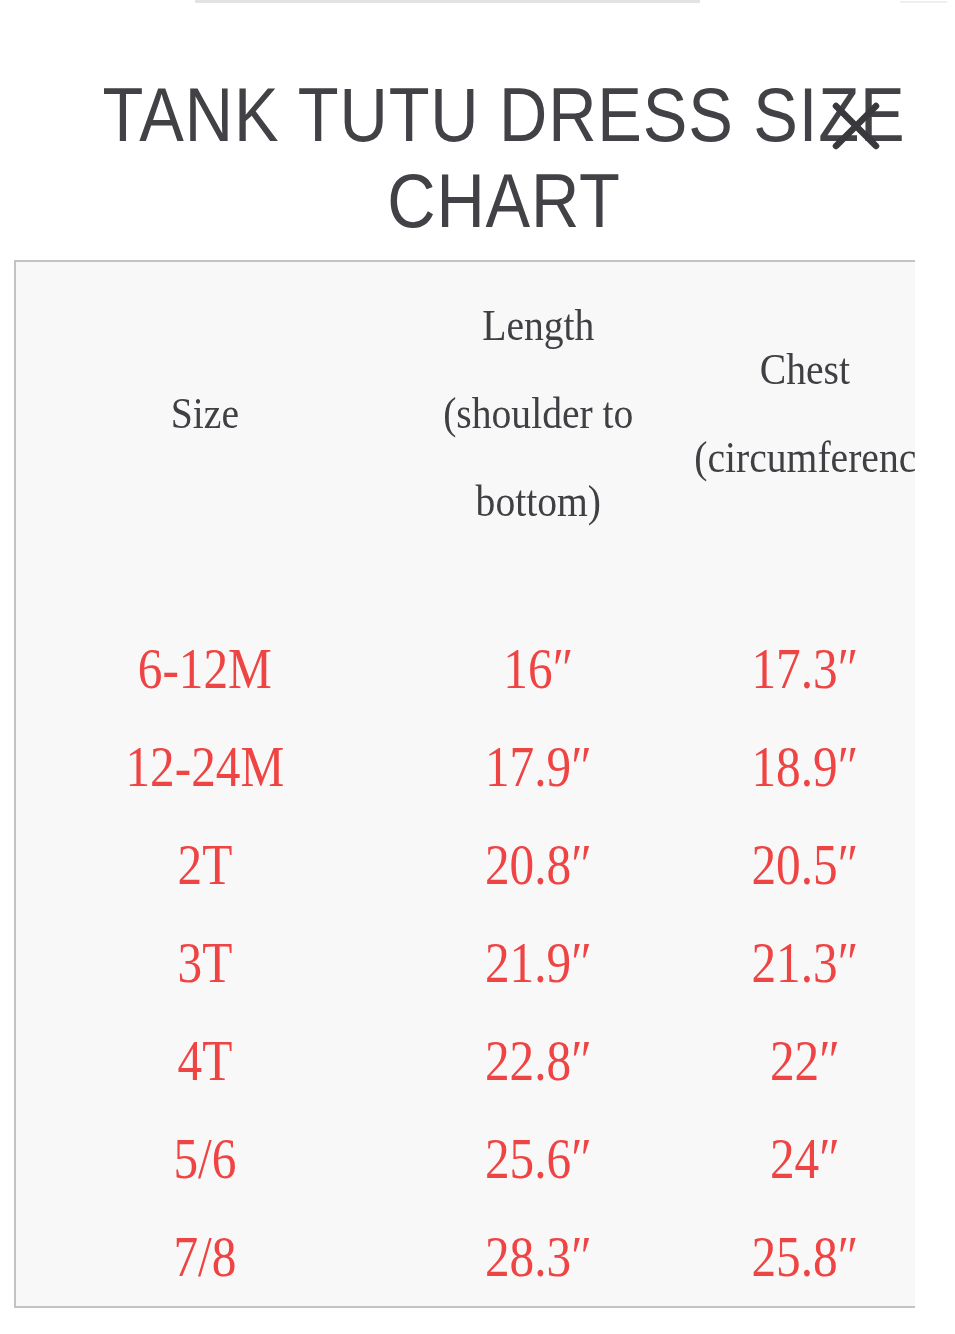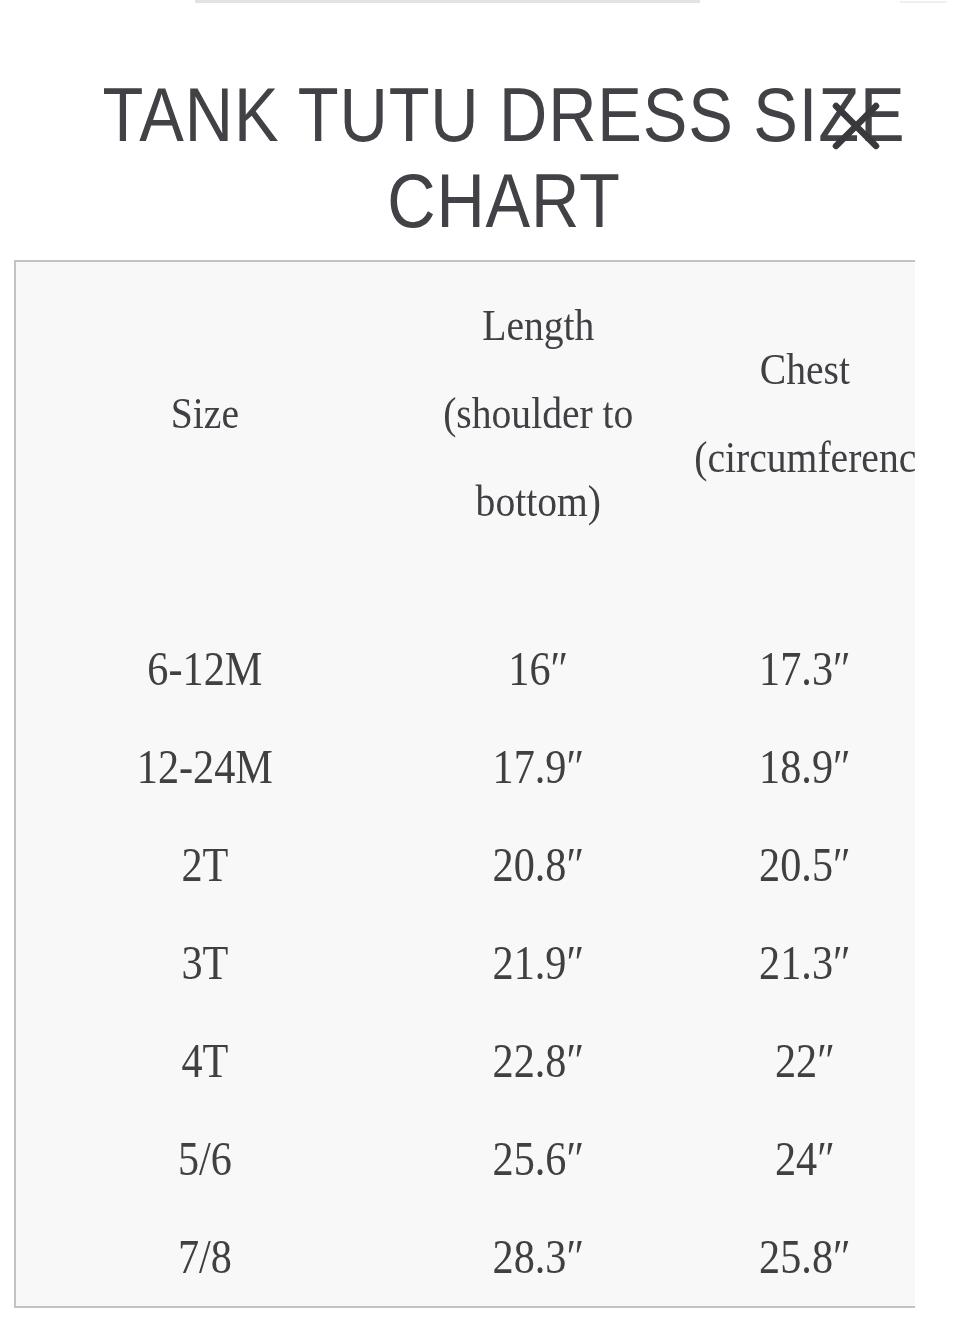--- a/index.html
+++ b/index.html
@@ -95,22 +95,22 @@
   table.size-chart th.col-size { font-weight: 400; }
   .hline {
     white-space: nowrap;
     line-height: 88px;
     transform: scaleX(0.90);
     transform-origin: 50% 50%;
   }
   
   table.size-chart td {
     height: 98px;
-    font-size: 48px;
-    color: #404040;
+    font-size: 56px;
+    color: #ef4444;
     margin-left: 11px;
   }
   .cellval {
     white-space: nowrap;
     transform: scaleX(0.88);
     transform-origin: 50% 50%;
   }
   
   table.size-chart th.col-chest,
   table.size-chart td.col-chest { padding-right: 88px; }

